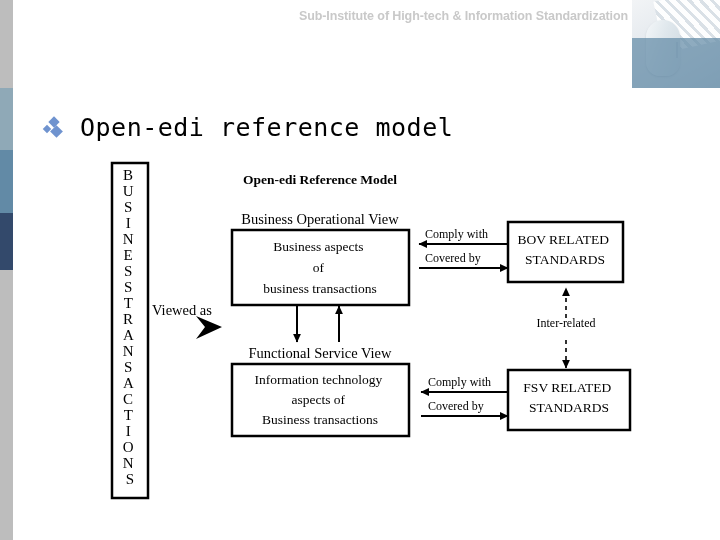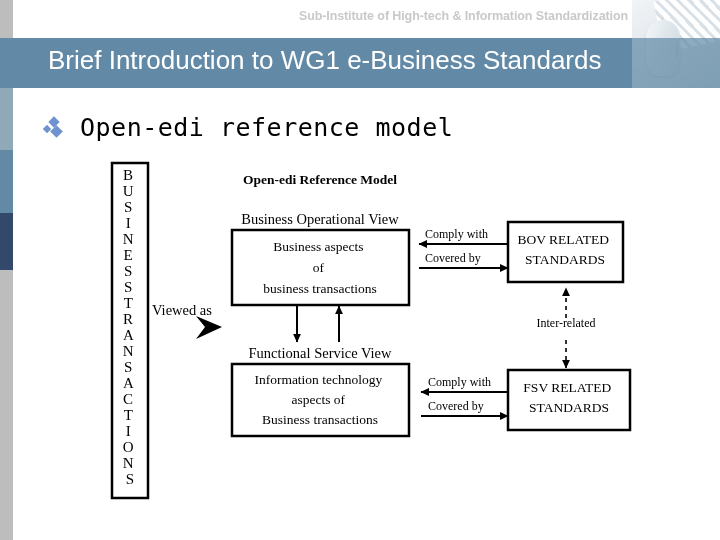--- a/index.html
+++ b/index.html
@@ -192,23 +192,20 @@
   <div class="left-rail">
     <div class="rail-seg rail-seg-1"></div>
     <div class="rail-seg rail-seg-2"></div>
     <div class="rail-seg rail-seg-3"></div>
   </div>
 
   <div class="subtitle-band">
     <div class="subtitle-text">Sub-Institute of High-tech &amp; Information Standardization</div>
   </div>
 
-  <div class="title-bar">
-    <div class="title-text">Brief Introduction to WG1  e-Business Standards</div>
-  </div>
 
   <div class="deco-photo">
     <div class="bg"></div>
     <div class="kbd"></div>
     <div class="mouse">
       <div class="mouse-split"></div>
     </div>
     <div class="band-overlay"></div>
   </div>
 

